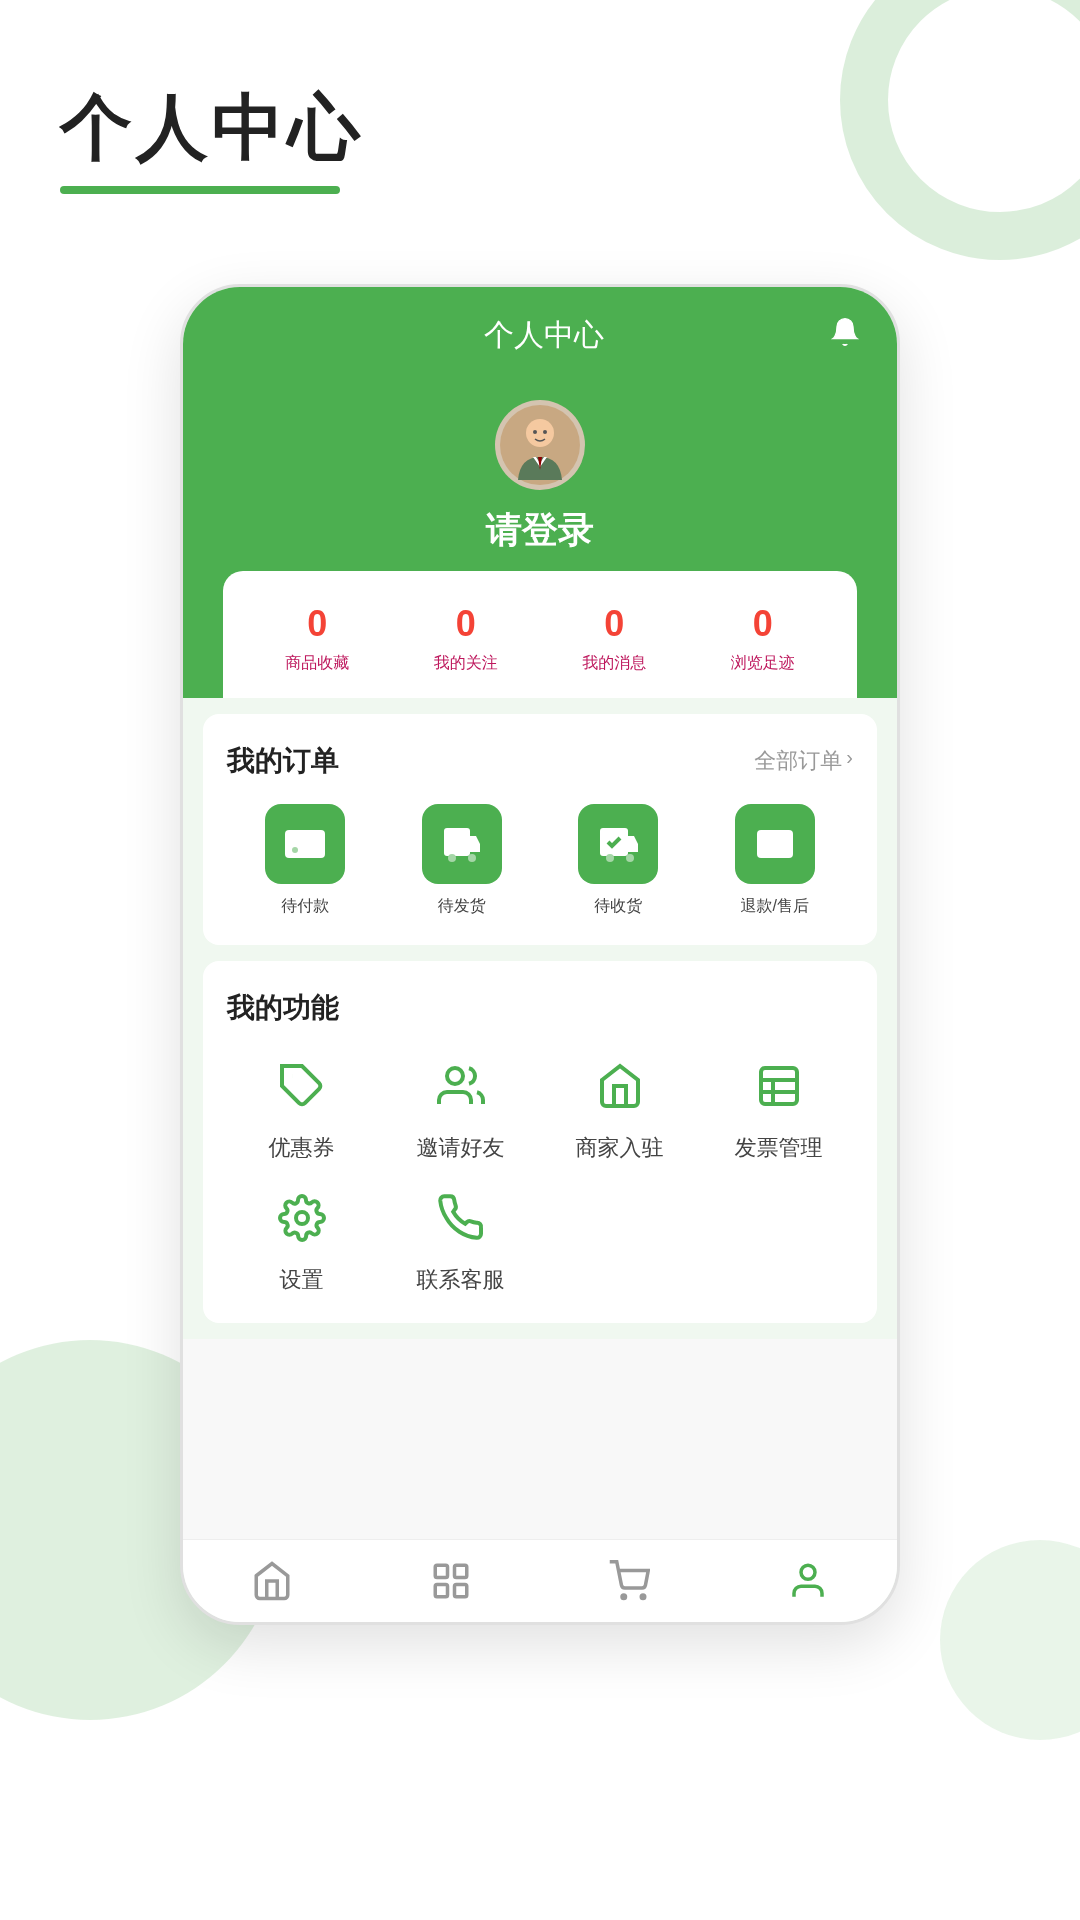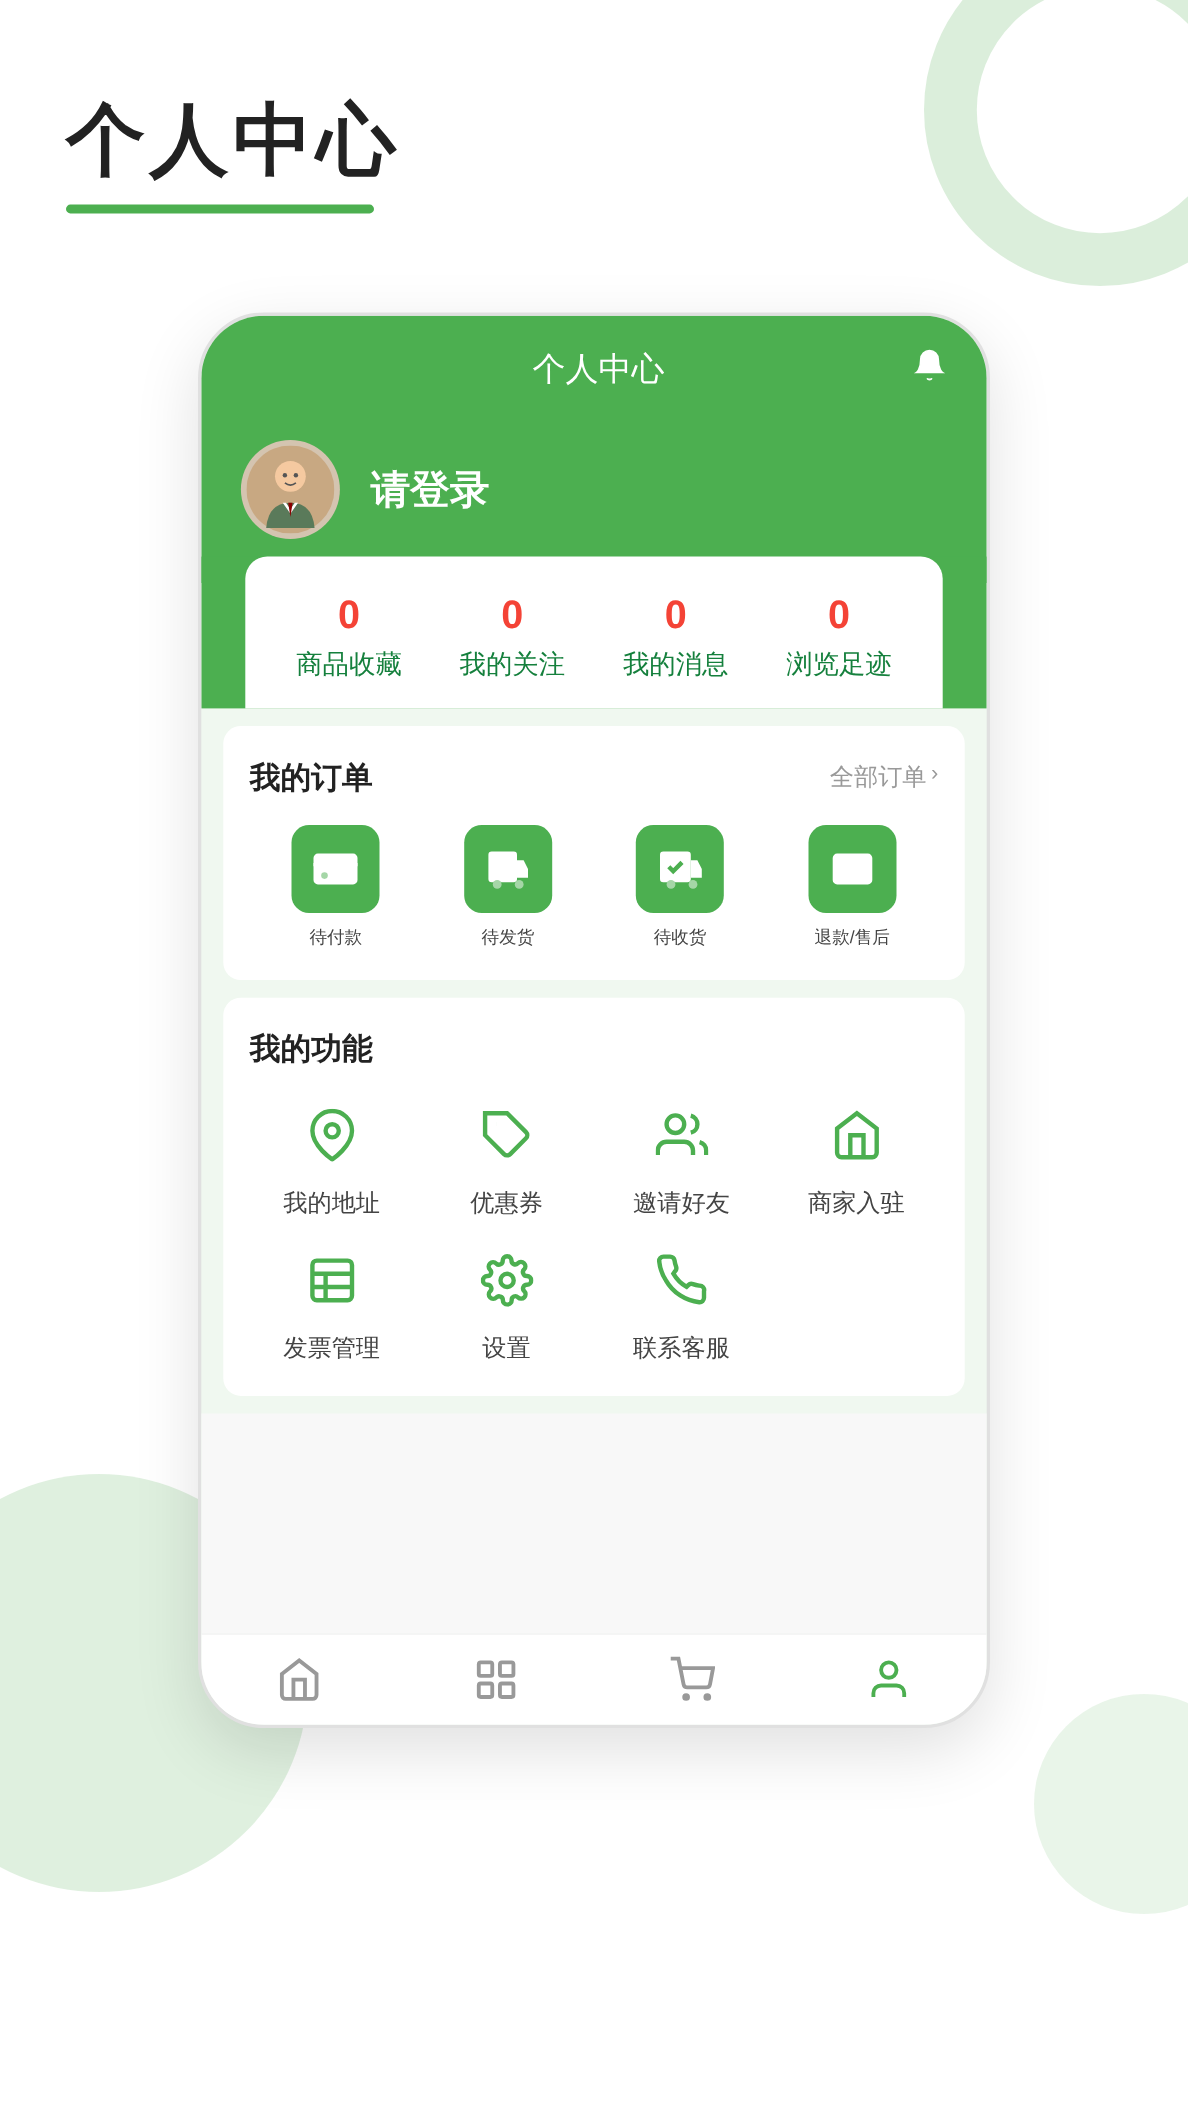--- a/index.html
+++ b/index.html
@@ -93,21 +93,22 @@
       color: #fff;
       font-size: 32px;
     }
 
     
     .user-section {
       background: #4caf50;
       padding: 20px 36px 40px;
       display: flex;
       align-items: center;
-      gap: 28px;
+      gap: 16px;
+      flex-direction: column;
     }
 
     .avatar {
       width: 90px;
       height: 90px;
       border-radius: 50%;
       background: #d4c4b0;
       display: flex;
       align-items: center;
       justify-content: center;
@@ -145,22 +146,22 @@
       gap: 8px;
     }
 
     .stat-number {
       color: #f44336;
       font-size: 36px;
       font-weight: 700;
     }
 
     .stat-label {
-      color: #15803d;
-      font-size: 24px;
+      color: #be185d;
+      font-size: 16px;
     }
 
     
     .section-card {
       background: #fff;
       margin: 16px 20px;
       border-radius: 16px;
       padding: 28px 24px;
     }
 
@@ -427,29 +428,20 @@
       </div>
     </div>
   </div>
 
   <div class="section-card">
     <div class="section-header">
       <div class="section-title">我的功能</div>
     </div>
     <div class="function-grid">
 
-      <div class="function-item">
-        <div class="function-icon">
-          <svg viewBox="0 0 24 24" stroke="#4caf50" fill="none" stroke-width="2">
-            <path d="M21 10c0 7-9 13-9 13s-9-6-9-13a9 9 0 0 1 18 0z"></path>
-            <circle cx="12" cy="10" r="3"></circle>
-          </svg>
-        </div>
-        <div class="function-label">我的地址</div>
-      </div>
 
       <div class="function-item">
         <div class="function-icon">
           <svg viewBox="0 0 24 24" stroke="#4caf50" fill="none" stroke-width="2">
             <path d="M20.59 13.41l-7.17 7.17a2 2 0 0 1-2.83 0L2 12V2h10l8.59 8.59a2 2 0 0 1 0 2.82z"></path>
             <line x1="7" y1="7" x2="7.01" y2="7"></line>
           </svg>
         </div>
         <div class="function-label">优惠券</div>
       </div>

